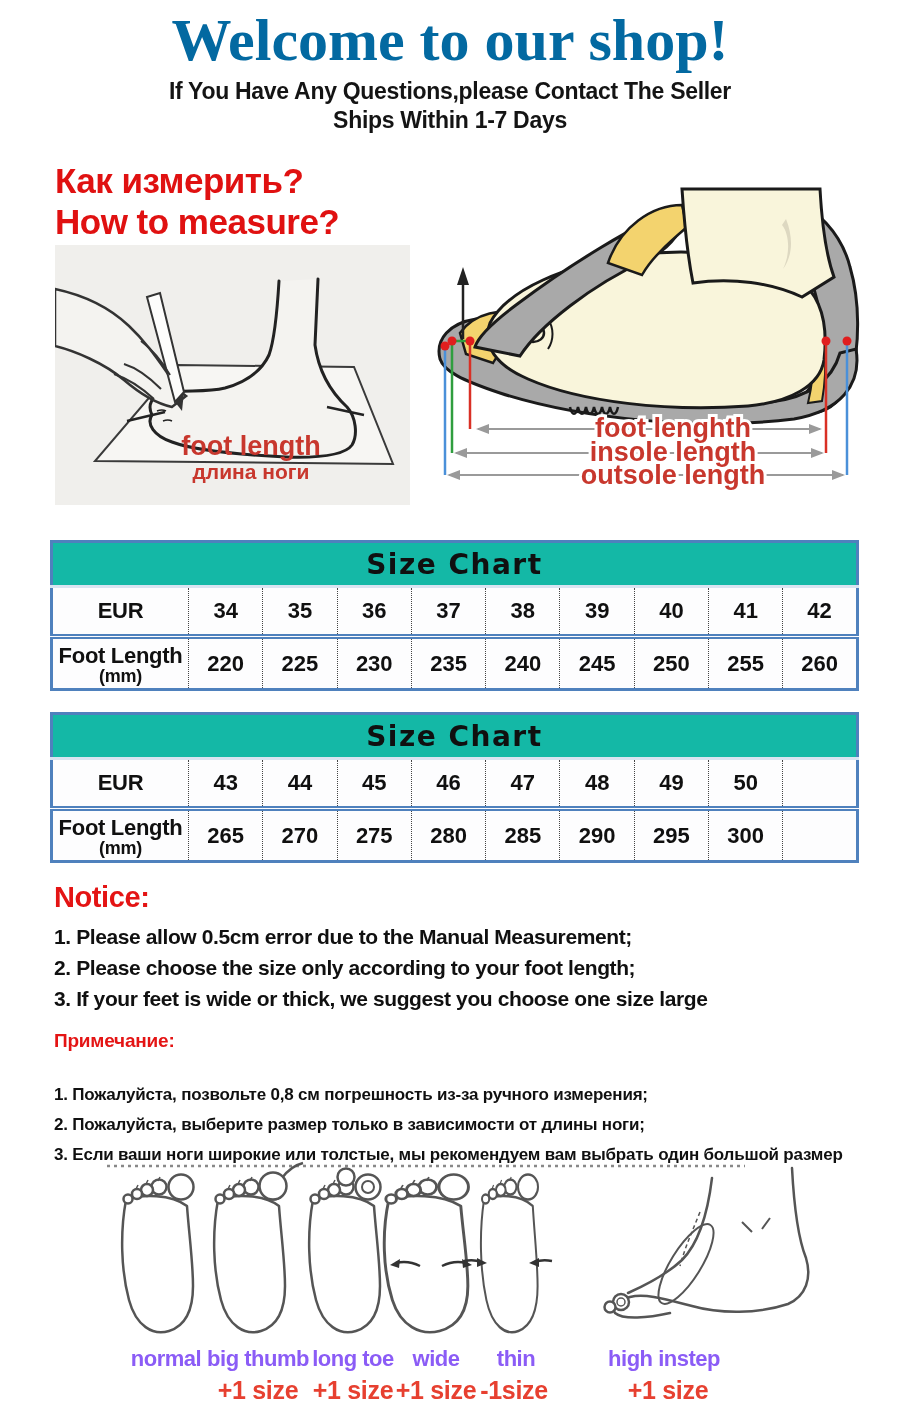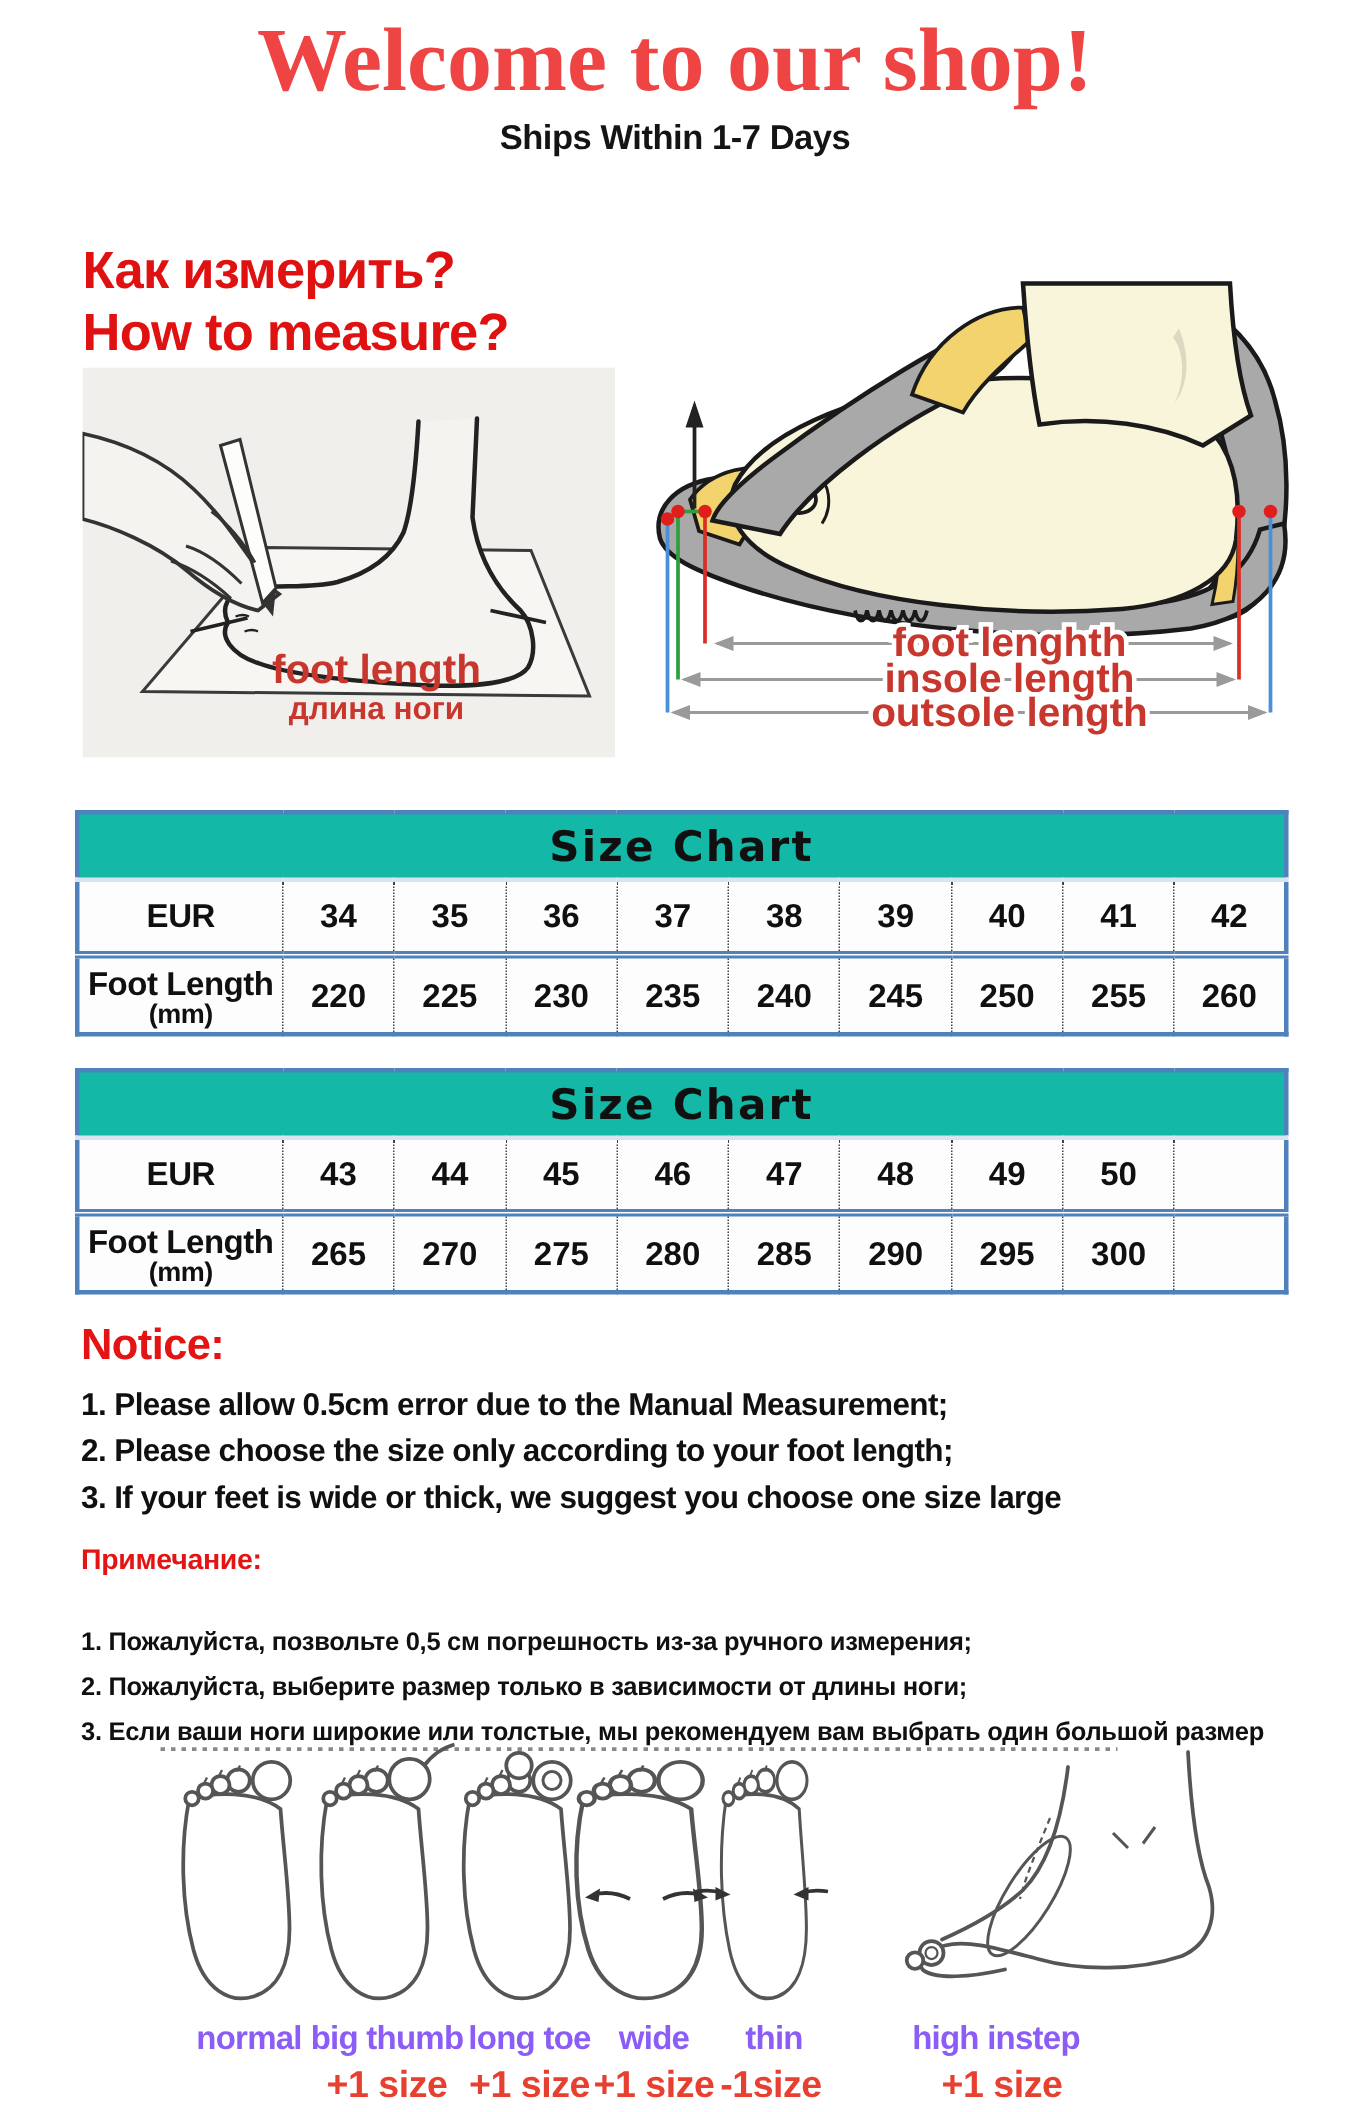--- a/index.html
+++ b/index.html
@@ -5,21 +5,21 @@
   html,body{margin:0;padding:0;background:#888;}
   .page{
     position:relative;width:900px;height:1408px;margin:0 auto;
     background:#ffffff;overflow:hidden;
     font-family:"Liberation Sans",sans-serif;color:#111;
   }
   
   .hdr{position:absolute;top:4px;left:0;width:100%;text-align:center;}
   .hdr h1{
     margin:0;font-family:"Liberation Serif",serif;font-weight:bold;
-    font-size:60px;line-height:72px;color:#ef4444;letter-spacing:0px;
+    font-size:60px;line-height:72px;color:#0369a1;letter-spacing:0px;
   }
   .hdr .sub{margin:2px 0 0;font-size:23px;line-height:27px;font-weight:bold;
     color:#141414;letter-spacing:-0.3px;}
   
   .measure-head{
     position:absolute;top:160px;left:55px;color:#e01111;
     font-size:35px;line-height:41px;font-weight:bold;letter-spacing:-0.5px;
   }
   
   .fig-trace{position:absolute;top:245px;left:55px;}
@@ -66,20 +66,21 @@
     font-size:25px;font-weight:bold;color:#e74030;letter-spacing:-0.3px;
   }
 </style>
 </head>
 <body>
 
 <div class="page">
 
   <div class="hdr">
     <h1>Welcome to our shop!</h1>
+    <p class="sub">If You Have Any Questions,please Contact The Seller</p>
     <p class="sub">Ships Within 1-7 Days</p>
   </div>
 
   <div class="measure-head">
     <div>Как измерить?</div>
     <div>How to measure?</div>
   </div>
 
   <svg class="fig-trace" width="355" height="260" viewBox="0 0 355 260">
     <rect width="355" height="260" fill="#f0efec"></rect>
@@ -235,21 +236,21 @@
 
   <div class="notice-en">
     <p class="ttl">Notice:</p>
     <p>1. Please allow 0.5cm error due to the Manual Measurement;</p>
     <p>2. Please choose the size only according to your foot length;</p>
     <p>3. If your feet is wide or thick, we suggest you choose one size large</p>
   </div>
 
   <div class="notice-ru">
     <p class="ttl">Примечание:</p>
-    <p>1. Пожалуйста, позвольте 0,5 см погрешность из-за ручного измерения;</p>
+    <p>1. Пожалуйста, позвольте 0,8 см погрешность из-за ручного измерения;</p>
     <p>2. Пожалуйста, выберите размер только в зависимости от длины ноги;</p>
     <p>3. Если ваши ноги широкие или толстые, мы рекомендуем вам выбрать один большой размер</p>
   </div>
 
   <svg class="fig-feet" width="770" height="186" viewBox="0 0 770 186">
     <defs>
       <g id="foot-base">
         <path d="M -40,26 C -46,58 -45,96 -37,126 C -30,152 -13,162 3,157 C 19,152 27,136 27,112
                  C 27,88 23,60 21,32 C 5,20 -24,20 -40,26 Z" fill="#ffffff" stroke="#555" stroke-width="2.5" stroke-linejoin="round"></path>
         <circle cx="15" cy="13" r="12.5" fill="#ffffff" stroke="#555" stroke-width="2.5"></circle>

